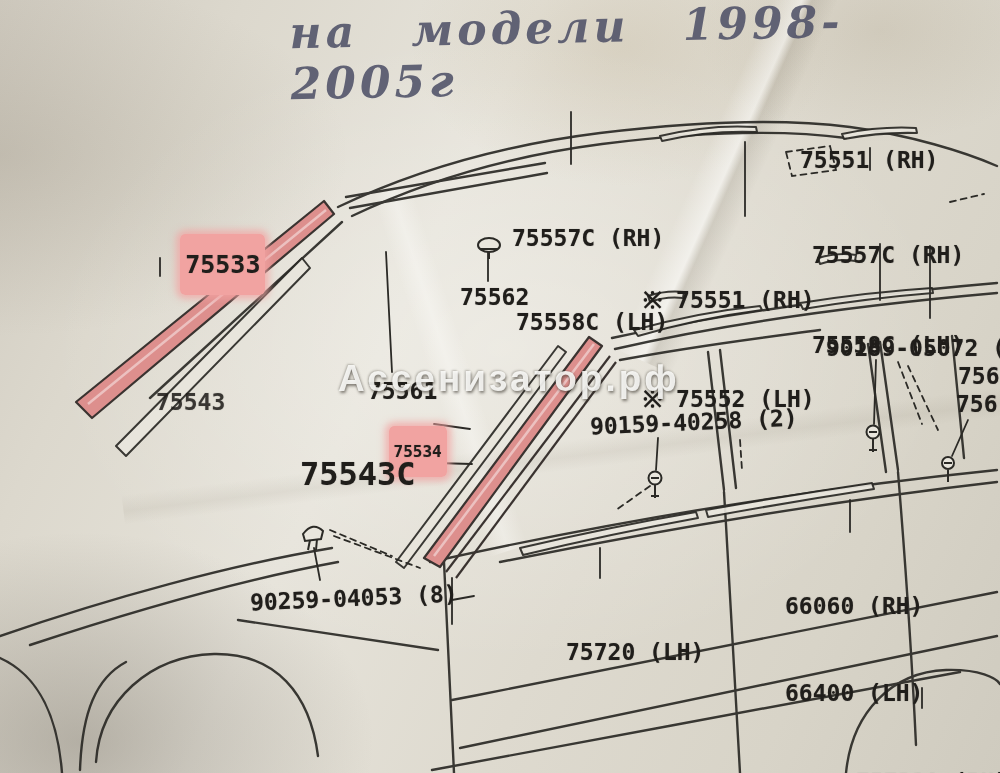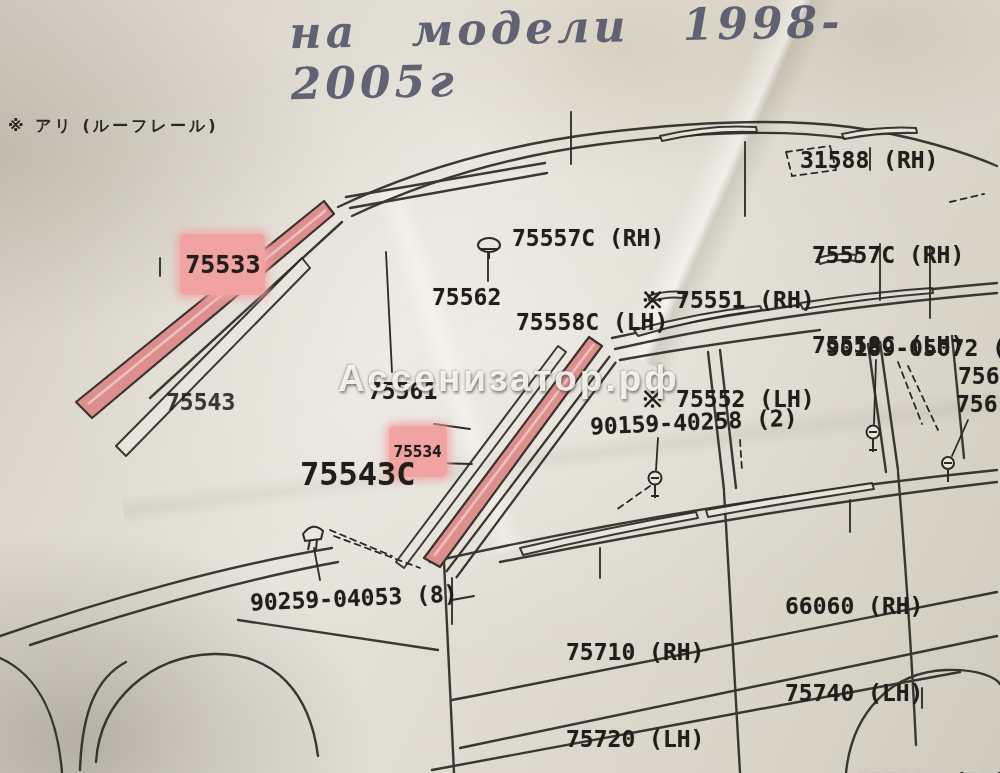--- a/index.html
+++ b/index.html
@@ -170,72 +170,70 @@
         <circle cx="948" cy="463" r="6"></circle>
         <path fill="none" d="M944,463 L952,463 M948,470 L948,482"></path>
       </g>
       <g>
         <path d="M303,534 Q313,521 323,531 L321,539 L305,541 Z"></path>
         <path fill="none" d="M310,540 L308,550 M317,539 L316,550"></path>
       </g>
     </g>
   </svg>
 
-  <div class="jp">※ アリ (ルーフレール)</div>
   <div class="hand">на модели 1998-2005г</div>
 
   <div class="pn" style="left:800px;top:90px;">
-    <span class="ln">31588 (RH)</span>
+    <span class="ln">75551 (RH)</span>
   </div>
 
   <div class="pn" style="left:512px;top:168px;">
     <span class="ln">75557C (RH)</span>
     <span class="ln" style="padding-left:4px;">75558C (LH)</span>
   </div>
 
   <div class="pn" style="left:643px;top:218px;line-height:33px;">
     <span class="ln">※ 75551 (RH)</span>
     <span class="ln">※ 75552 (LH)</span>
   </div>
 
   <div class="pn" style="left:812px;top:180px;line-height:30px;">
     <span class="ln">75557C (RH)</span>
     <span class="ln">75558C (LH)</span>
   </div>
 
-  <div class="pn" style="left:432px;top:283px;text-align:center;">75562</div>
+  <div class="pn" style="left:460px;top:283px;text-align:center;">75562</div>
   <div class="pn" style="left:368px;top:377px;">75561</div>
 
   <div class="pn" style="left:120px;top:223px;font-size:25px;">
     <span class="hl">75533</span>
   </div>
 
-  <div class="pn" style="left:166px;top:388px;color:rgba(32,30,27,.8);">75543</div>
+  <div class="pn" style="left:156px;top:388px;color:rgba(32,30,27,.8);">75543</div>
 
   <div class="pn" style="left:350px;top:410px;font-size:16px;">
     <span class="hl">75534</span>
   </div>
 
   <div class="pn" style="left:300px;top:460px;font-size:32px;">75543C</div>
 
   <div class="pn" style="left:826px;top:334px;">90189-05072 (2)</div>
   <div class="pn" style="left:958px;top:362px;">756</div>
   <div class="pn" style="left:956px;top:390px;">756</div>
 
   <div class="pn r2" style="left:590px;top:408px;">90159-40258 (2)</div>
   <div class="pn r2" style="left:250px;top:584px;">90259-04053 (8)</div>
 
   <div class="pn" style="left:566px;top:580px;line-height:29px;">
-    <span class="ln">75710 (RH)</span>
     <span class="ln">75720 (LH)</span>
   </div>
 
   <div class="pn" style="left:785px;top:534px;line-height:29px;">
     <span class="ln">66060 (RH)</span>
-    <span class="ln">75740 (LH)</span>
+    <span class="ln">66400 (LH)</span>
   </div>
 
   <div class="pn" style="left:856px;top:710px;line-height:29px;">
     <span class="ln">75731A (RH)</span>
     
   </div>
 
   <div class="wm">Ассенизатор.рф</div>
 
 </div>

